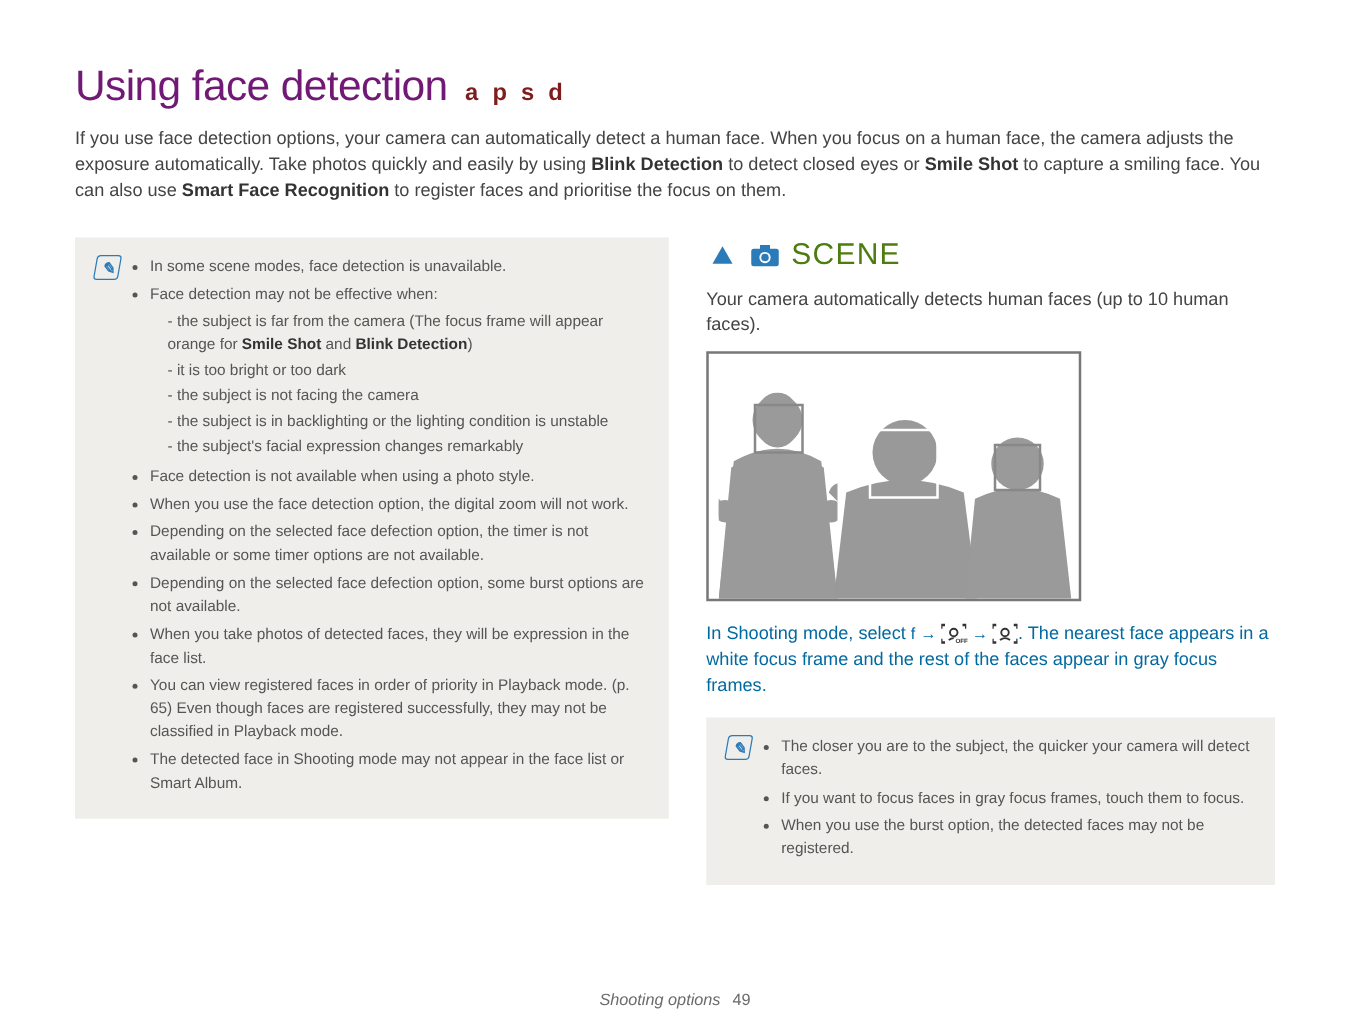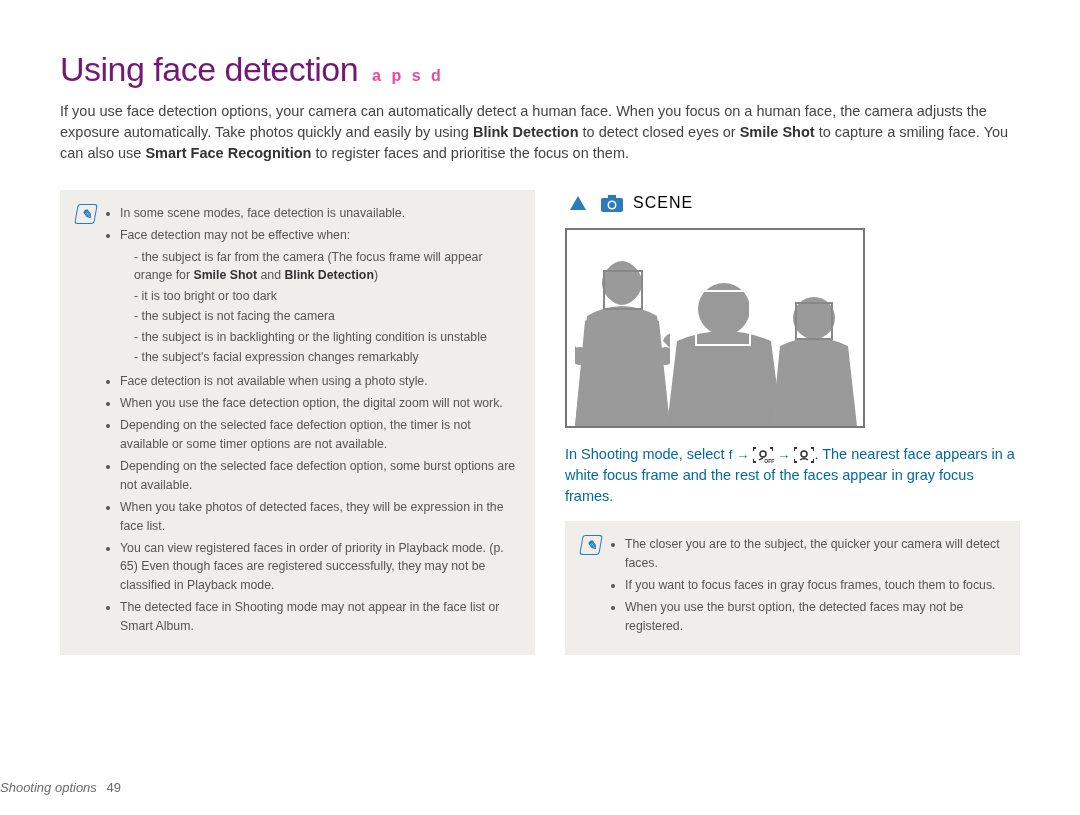--- a/index.html
+++ b/index.html
@@ -14,21 +14,21 @@
   }
   .title-row { display: flex; align-items: baseline; gap: 14px; margin-bottom: 12px;}
   .page-title {
     font-size: 34px;
     font-weight: 400;
     color: #701a75;
     font-family: Arial, Helvetica, sans-serif;
     letter-spacing: -0.5px;
   }
   .mode-letters {
-    font-size: 16px; color:#ec4899; letter-spacing: 3px; font-weight: 600;
+    font-size: 19px; color:#7f1d1d; letter-spacing: 3px; font-weight: 600;
   }
   .intro { font-size: 14.5px; line-height: 1.45; color:#444; margin-bottom: 26px; font-weight: 300;}
   .intro b { font-weight: 600; color:#333;}
   .columns { display: flex; gap: 30px; }
   .col-left { width: 475px; }
   .col-right { flex:1; }
   .note-box {
     background: #efeeea;
     padding: 14px 16px 16px 16px;
     display:flex;
@@ -43,42 +43,42 @@
   .note-icon span { transform: skewX(10deg);}
   .note-content { font-size: 12.3px; line-height: 1.5; color:#555; font-weight:300;}
   .note-content ul { list-style: disc; padding-left: 14px;}
   .note-content ul li { margin-bottom: 4px;}
   .note-content .sub { list-style: none; padding-left: 14px; margin: 3px 0 5px 0;}
   .note-content .sub li { margin-bottom: 2px;}
   .note-content .sub li::before { content: "- "; }
   .note-content b { font-weight:600; color:#333;}
   .mode-icons-row { display:flex; gap: 8px; align-items:center; margin-bottom: 12px; color:#2b7bb9;}
   .mi { width: 26px; height: 26px; display:inline-flex; align-items:center; justify-content:center;}
-  .scene-word { font-family: Impact, 'Arial Black', sans-serif; font-size: 16px; letter-spacing: 1px; color:#000000;}
+  .scene-word { font-family: Impact, 'Arial Black', sans-serif; font-size: 24px; letter-spacing: 1px; color:#4d7c0f;}
   .right-intro { font-size: 14.5px; line-height:1.4; color:#444; font-weight:300; margin-bottom: 10px;}
   .illus-box {
     width: 300px; height: 200px; border: 2px solid #777; background:#fff; position:relative;
     margin: 4px 0 16px 0;
   }
   .sil { position:absolute; bottom:0; fill:#999;}
   .ff { position:absolute; border:2px solid #fff; background:rgba(255,255,255,0);}
   .ff.gray { border-color:#888;}
   .step { font-size: 14.5px; line-height:1.45; color:#0369a1; font-weight:300; margin-bottom: 14px;}
   .step b { font-family: 'Arial Black', Arial; font-size:13px;}
   .arrow { font-size: 13px; }
   .step-icon {
     display:inline-block; width:20px; height:16px; vertical-align:middle;
     position:relative;
   }
   .step-icon.off::after {
     content:"OFF"; position:absolute; bottom:-2px; right:-2px; font-size:5px;
     background:#fff; padding:0 1px; font-weight:bold; color:#333;
   }
   .footer {
-    position:absolute; bottom: 20px; left:0; right:0; text-align:left;
+    position:absolute; bottom: 8px; left:0; right:0; text-align:center;
     font-size: 13px; color:#6b6b6b; font-style:italic; font-weight:300;
   }
   .footer .pn { font-style:normal; margin-left:6px;}
   svg .face-bracket { stroke:#333; stroke-width:2; fill:none;}
 </style>
 </head>
 <body>
 
 <div class="title-row">
   <h1 class="page-title">Using face detection</h1>
@@ -133,20 +133,21 @@
         <svg width="24" height="20" viewBox="0 0 24 20">
             <rect x="1" y="5" width="22" height="14" rx="2" fill="#2b7bb9"></rect>
             <rect x="8" y="2" width="8" height="4" fill="#2b7bb9"></rect>
             <circle cx="12" cy="12" r="4.5" fill="#fff"></circle>
             <circle cx="12" cy="12" r="3" fill="#2b7bb9"></circle>
           </svg>
       </span>
       <span class="scene-word">SCENE</span>
     </div>
 
+    <p class="right-intro">Your camera automatically detects human faces (up to 10 human faces).</p>
 
     <div class="illus-box">
       <svg class="sil" style="left:8px; width:95px; height:165px;" viewBox="0 0 95 165">
         <path fill="#9a9a9a" d="M47 0 a18 22 0 1 1 0 44 a18 22 0 1 1 0 -44 M10 60 Q47 38 84 60 L95 165 L0 165 Z M-5 80 a10 10 0 1 0 12 12 Z M88 80 a10 10 0 1 1 12 12 Z"></path>
         <circle cx="47" cy="22" r="20" fill="#9a9a9a"></circle>
         <path fill="#9a9a9a" d="M12 55 Q47 35 82 55 L95 165 L0 165 Z"></path>
         <circle cx="5" cy="95" r="9" fill="#9a9a9a"></circle>
         <circle cx="90" cy="95" r="9" fill="#9a9a9a"></circle>
       </svg>
       <svg class="sil" style="left:100px; width:115px; height:145px;" viewBox="0 0 115 145">

